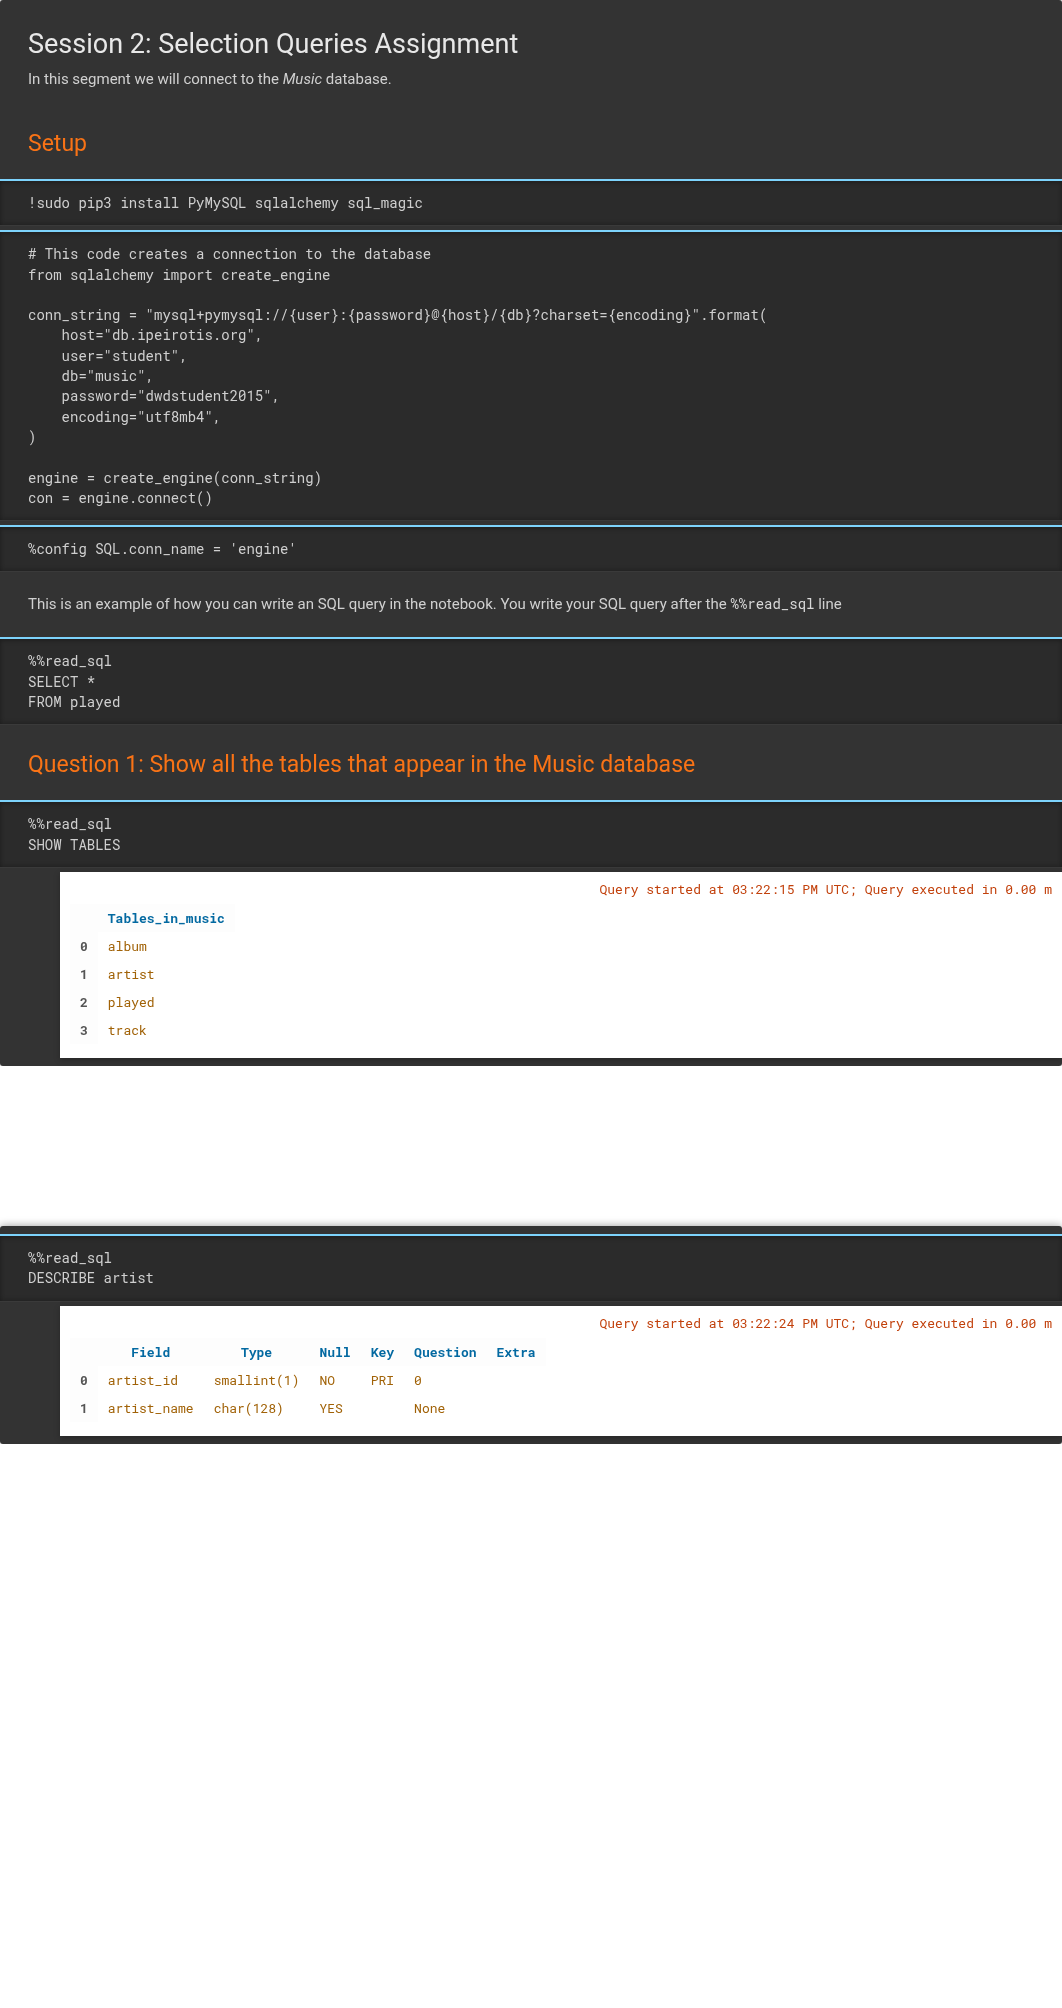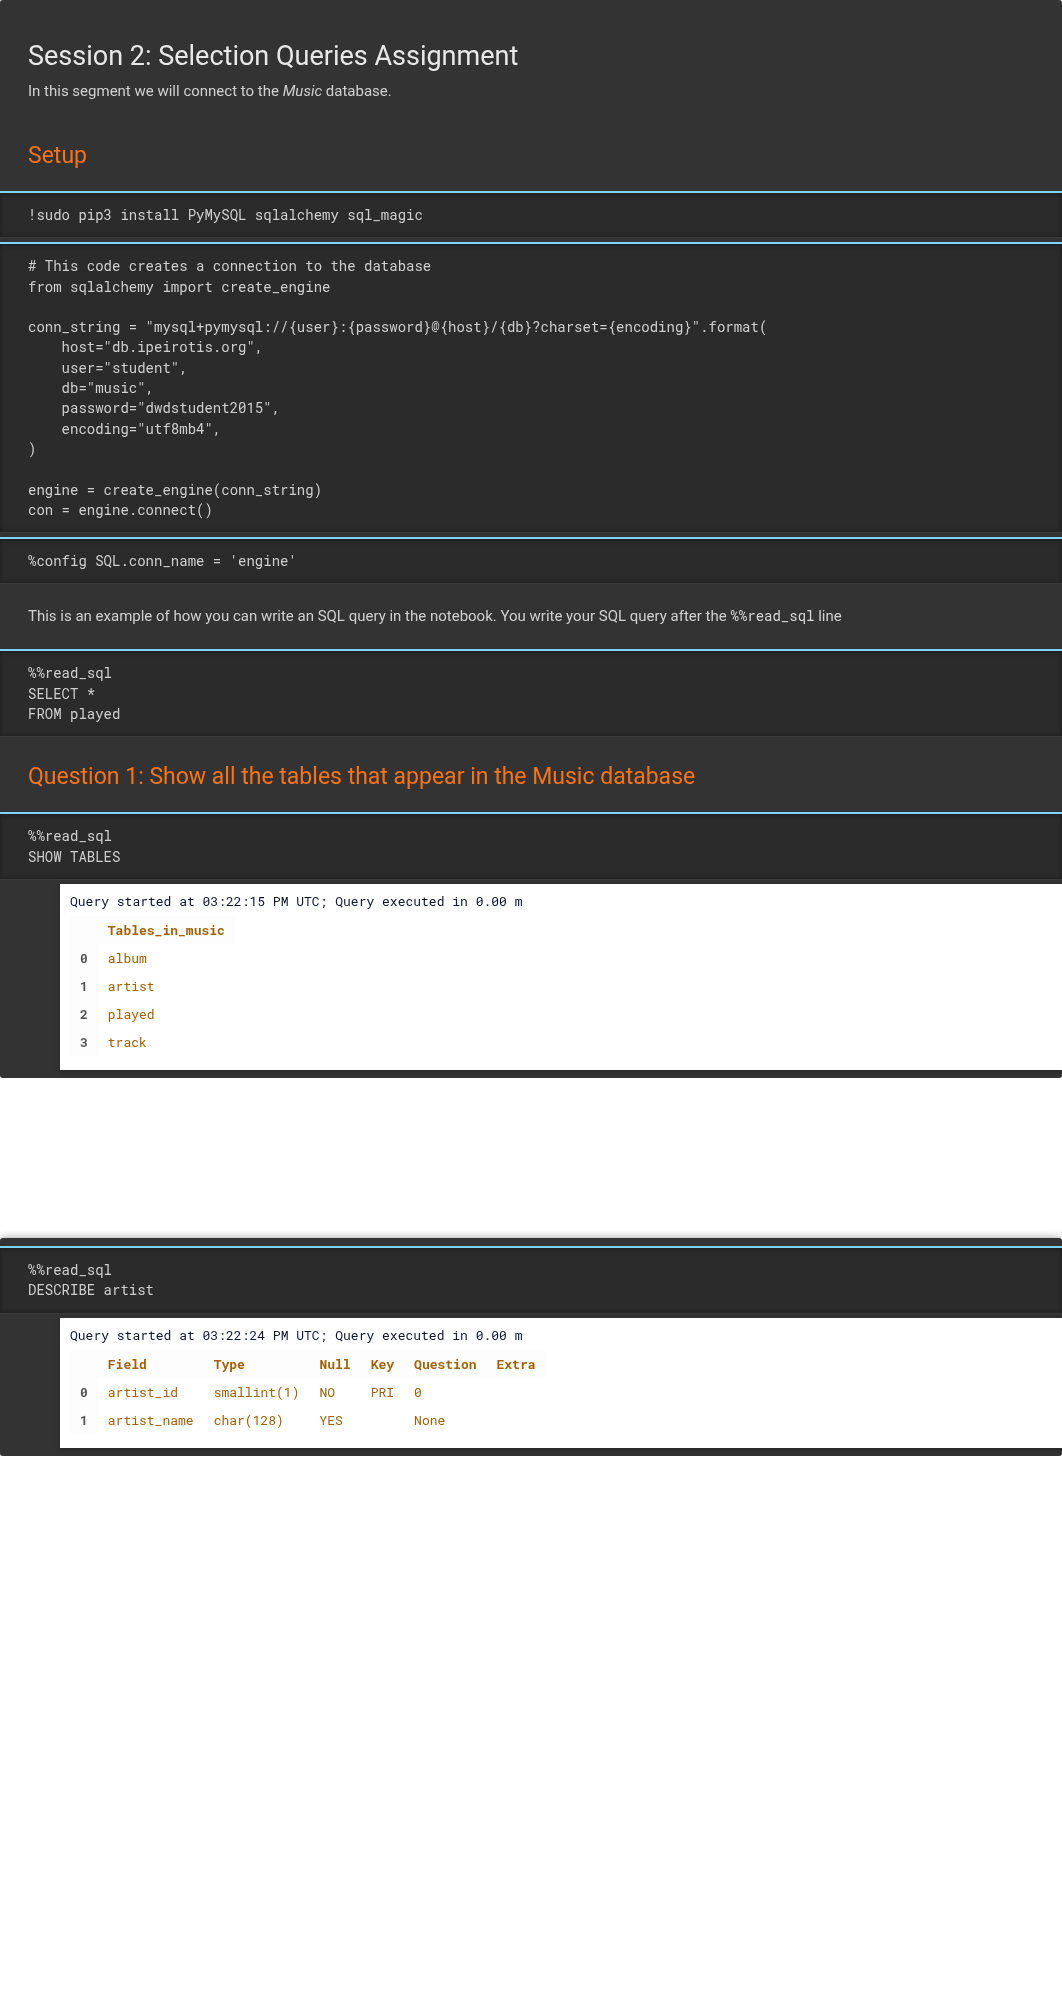--- a/index.html
+++ b/index.html
@@ -17,21 +17,21 @@
     width: 1062px;
     padding-bottom: 8px;
   }
   .text-cell {
     padding: 10px 28px 12px 28px;
     color: #d8d8d8;
   }
   .text-cell h1 {
     font-size: 27px;
     font-weight: 400;
-    margin: 30px 0 10px 0;
+    margin: 18px 0 10px 0;
     color: #e8e8e8;
   }
   .text-cell h2 {
     font-size: 23px;
     font-weight: 400;
     margin: 12px 0 6px 0;
     color: #f97316;
   }
   .text-cell p {
     font-size: 15px;
@@ -60,34 +60,35 @@
   .output-block {
     background: #ffffff;
     color: #666666;
     font-family: "Roboto Mono","SFMono-Regular", Consolas, "Liberation Mono", Menlo, monospace;
     font-size: 13px;
     margin: 0 0 0 60px;
     padding: 8px 10px 14px 10px;
     box-shadow: 0 2px 6px rgba(0,0,0,0.25);
   }
   .output-block .stream {
-    color: #0f172a;
+    color: #c2410c;
     white-space: pre;
     margin-bottom: 6px;
+    text-align: right;
   }
   table.dataframe {
     border-collapse: collapse;
     font-size: 13px;
     color: #555555;
   }
   table.dataframe th {
     font-weight: 700;
-    text-align: left;
+    text-align: center;
     padding: 5px 10px;
-    color: #a16207;
+    color: #0369a1;
     background: #fdfdfd;
   }
   table.dataframe td {
     text-align: left;
     padding: 5px 10px;
     color: #a16207;
   }
   table.dataframe th.rowidx,
   table.dataframe td.rowidx {
     font-weight: 700;

